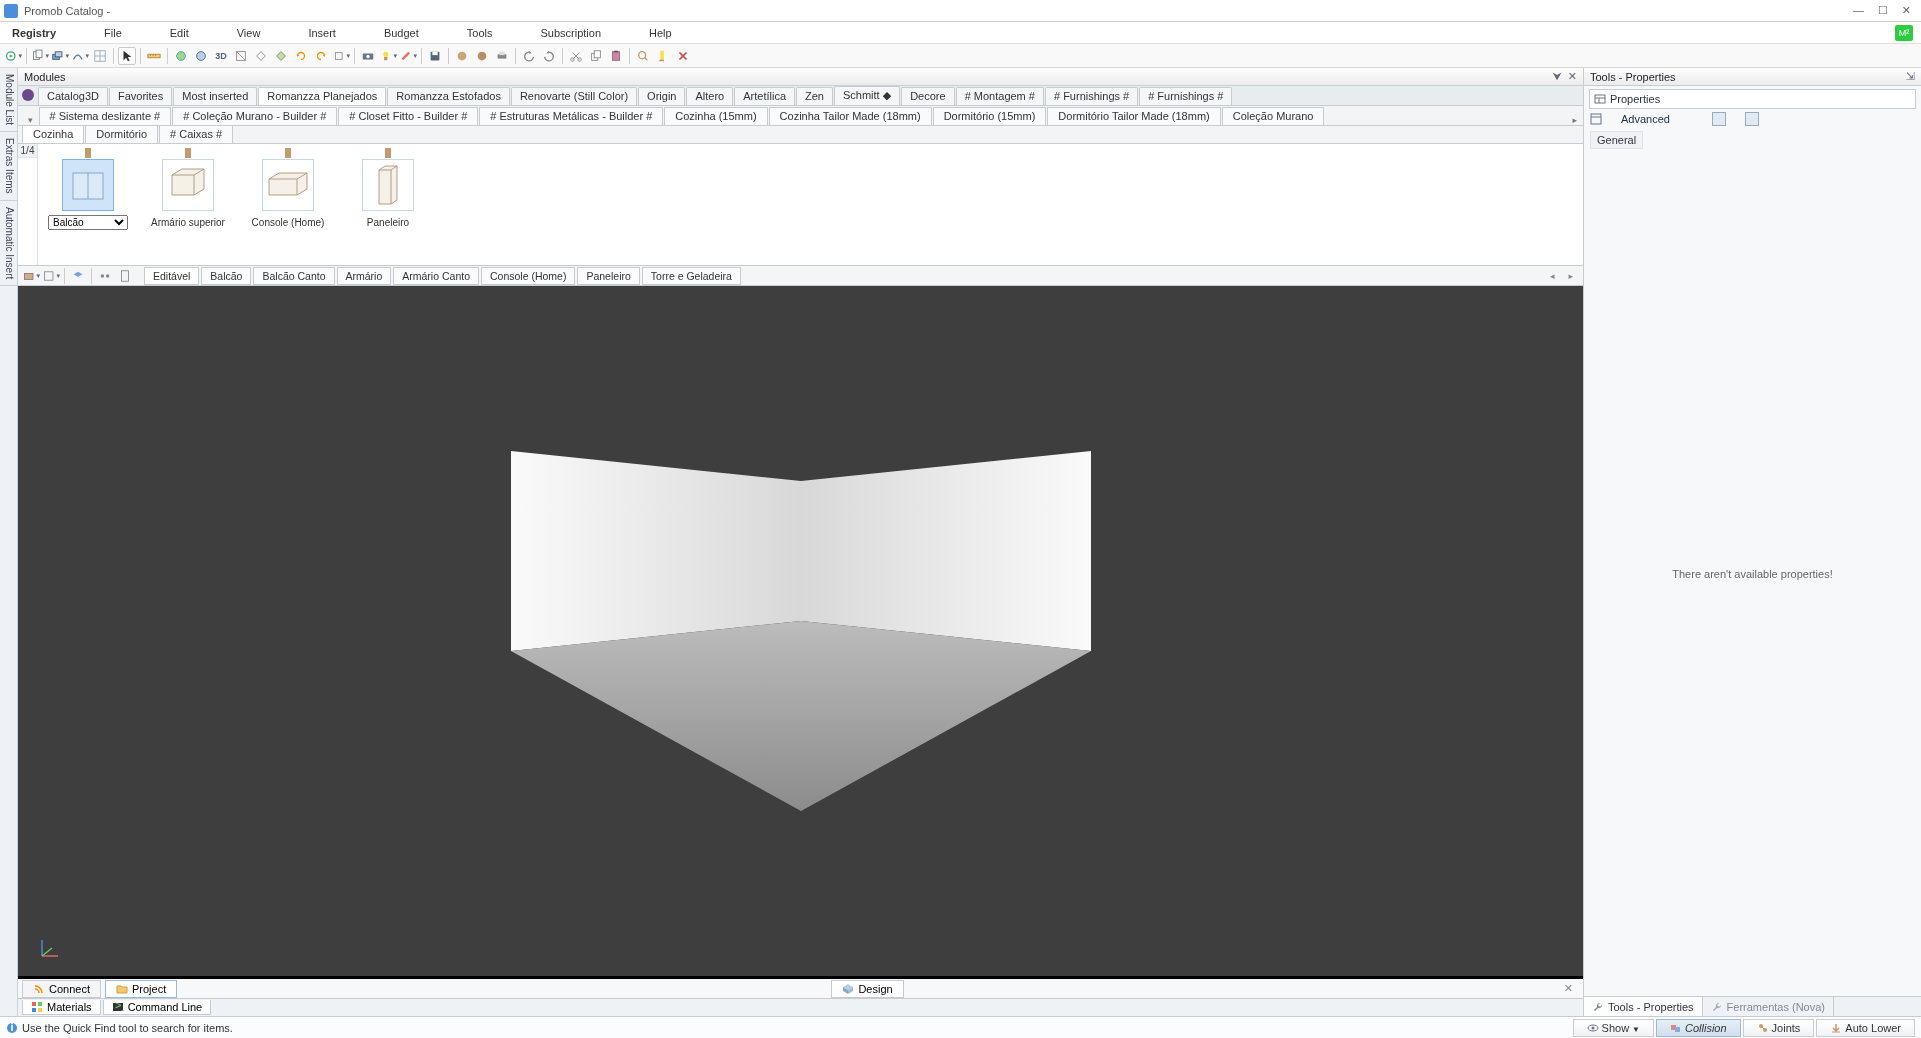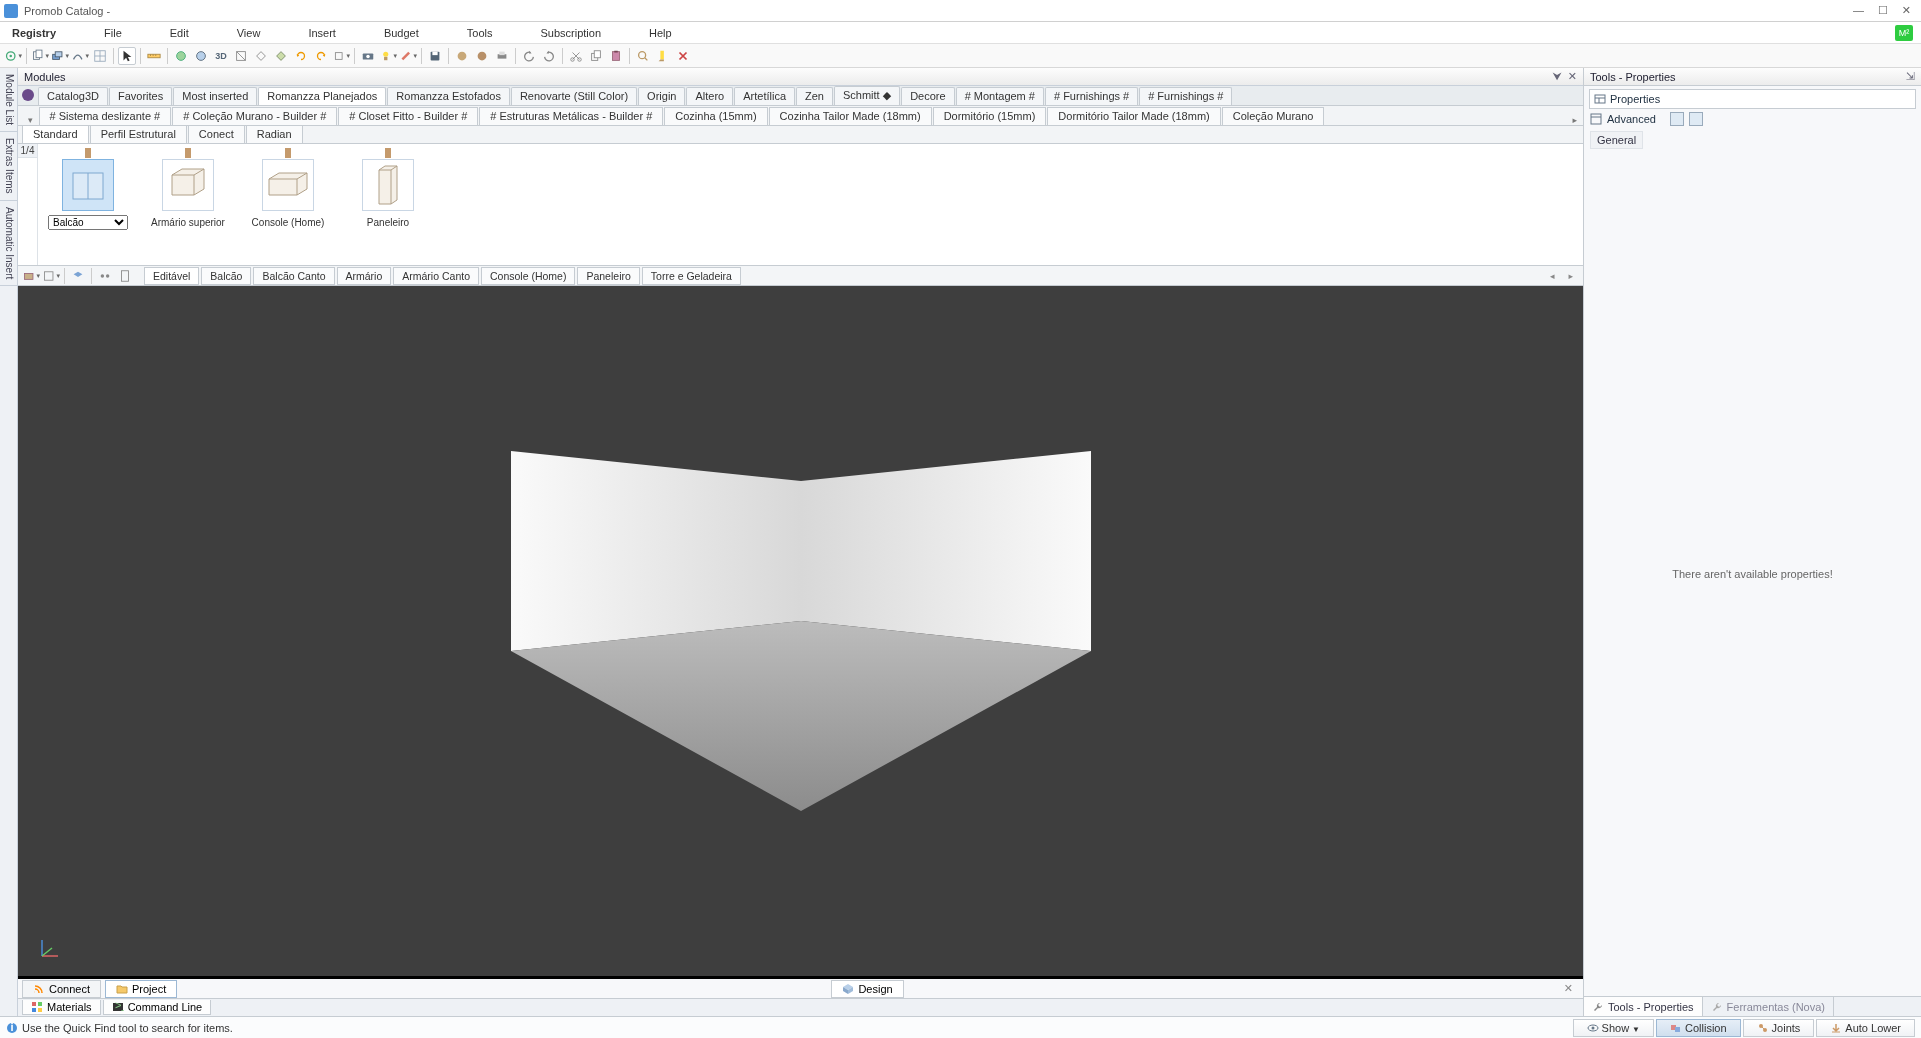--- a/index.html
+++ b/index.html
@@ -82,34 +82,34 @@
 .vptabs .x { color: #888; padding: 0 6px; }
 
 .bottomtabs { display: flex; align-items: center; height: 18px; background: #eef1f5; border-top: 1px solid #c6ccd2; padding: 0 4px; }
 .bottomtabs .tab { display: flex; align-items: center; gap: 4px; padding: 1px 8px; border: 1px solid #c6ccd2; border-top: none; background: #fdfdfd; font-size: 10.5px; margin-right: 2px; }
 
 
 .rightcol { width: 338px; border-left: 1px solid #c6ccd2; display: flex; flex-direction: column; background: #f7f8fa; }
 .rp-hdr { display: flex; align-items: center; height: 18px; background: linear-gradient(#fdfdfd,#ececec); border-bottom: 1px solid #c6ccd2; padding: 0 6px; color: #223; }
 .rp-hdr .r { margin-left: auto; color: #667; }
 .rp-section { height: 20px; display: flex; align-items: center; border: 1px solid #c6ccd2; background: #fff; margin: 3px 5px 0; padding: 0 4px; gap: 4px; font-size: 11px; color: #234; }
-.rp-adv { display: flex; align-items: center; padding: 3px 6px; gap: 5px; color: #234; }
+.rp-adv { display: flex; align-items: center; padding: 3px 6px; gap: 19px; color: #234; }
 .rp-adv .ic { width: 14px; height: 14px; border: 1px solid #9ab; background: #dfeaf4; }
 .rp-gen { margin: 2px 6px; padding: 2px 6px; background: #f0f2f5; border: 1px solid #dfe3e8; color: #334; width: fit-content; }
 .rp-body { flex: 1; display: flex; align-items: center; justify-content: center; color: #666; font-size: 11px; }
 .rp-bottomtabs { display: flex; height: 20px; border-top: 1px solid #c6ccd2; background: #eef1f5; }
 .rp-bottomtabs .tab { display: flex; align-items: center; gap: 4px; padding: 2px 8px; border-right: 1px solid #c6ccd2; font-size: 10.5px; color: #334; background: #fdfdfd; }
 .rp-bottomtabs .tab.dim { background: #eef1f5; color: #889; }
 
 
 .statusbar { display: flex; align-items: center; height: 22px; background: #fbfcfd; border-top: 1px solid #c6ccd2; padding: 0 6px; }
 .statusbar .msg { display: flex; align-items: center; gap: 4px; color: #333; }
 .statusbar .rbtns { margin-left: auto; display: flex; gap: 2px; }
 .statusbar .sbtn { display: flex; align-items: flex-end; gap: 3px; padding: 2px 13px; border: 1px solid #c6ccd2; background: linear-gradient(#fff,#f0f2f5); font-size: 11px; color: #333; }
-.statusbar .sbtn.active { background: linear-gradient(#e6eef7,#d0dfee); border-color: #9cb8d4; }
+.statusbar .sbtn.active { background: linear-gradient(#e6eef7,#d0dfee); border-color: #9cb8d4; font-style: italic; }
 
 .miniico { width: 12px; height: 12px; display: inline-block; }
 </style>
 </head>
 <body>
 
 <div class="window">
 
   <div class="titlebar">
     <div class="icon"></div>
@@ -366,27 +366,26 @@
         <div class="tab"># Closet Fitto - Builder #</div>
         <div class="tab"># Estruturas Metálicas - Builder #</div>
         <div class="tab">Cozinha (15mm)</div>
         <div class="tab">Cozinha Tailor Made (18mm)</div>
         <div class="tab">Dormitório (15mm)</div>
         <div class="tab">Dormitório Tailor Made (18mm)</div>
         <div class="tab">Coleção Murano</div>
         <div class="arr">▸</div>
       </div>
 
-
       <div class="tabstrip2" style="height:18px;">
-        <div class="tab" style="background:#fff;">Standard</div>
-        <div class="tab">Perfil Estrutural</div>
-        <div class="tab">Conect</div>
-        <div class="tab">Radian</div>
-      </div>
+        <div class="tab" style="background:#fff;">Cozinha</div>
+        <div class="tab">Dormitório</div>
+        <div class="tab"># Caixas #</div>
+      </div>
+
 
       <div class="modlib">
         <div class="pagecol">
           <div class="pg">1/4</div>
         </div>
         <div class="items">
           <div class="itm sel">
             <div class="handle"></div>
             <div class="thumb">
                 <svg width="40" height="40" viewBox="0 0 40 40">

